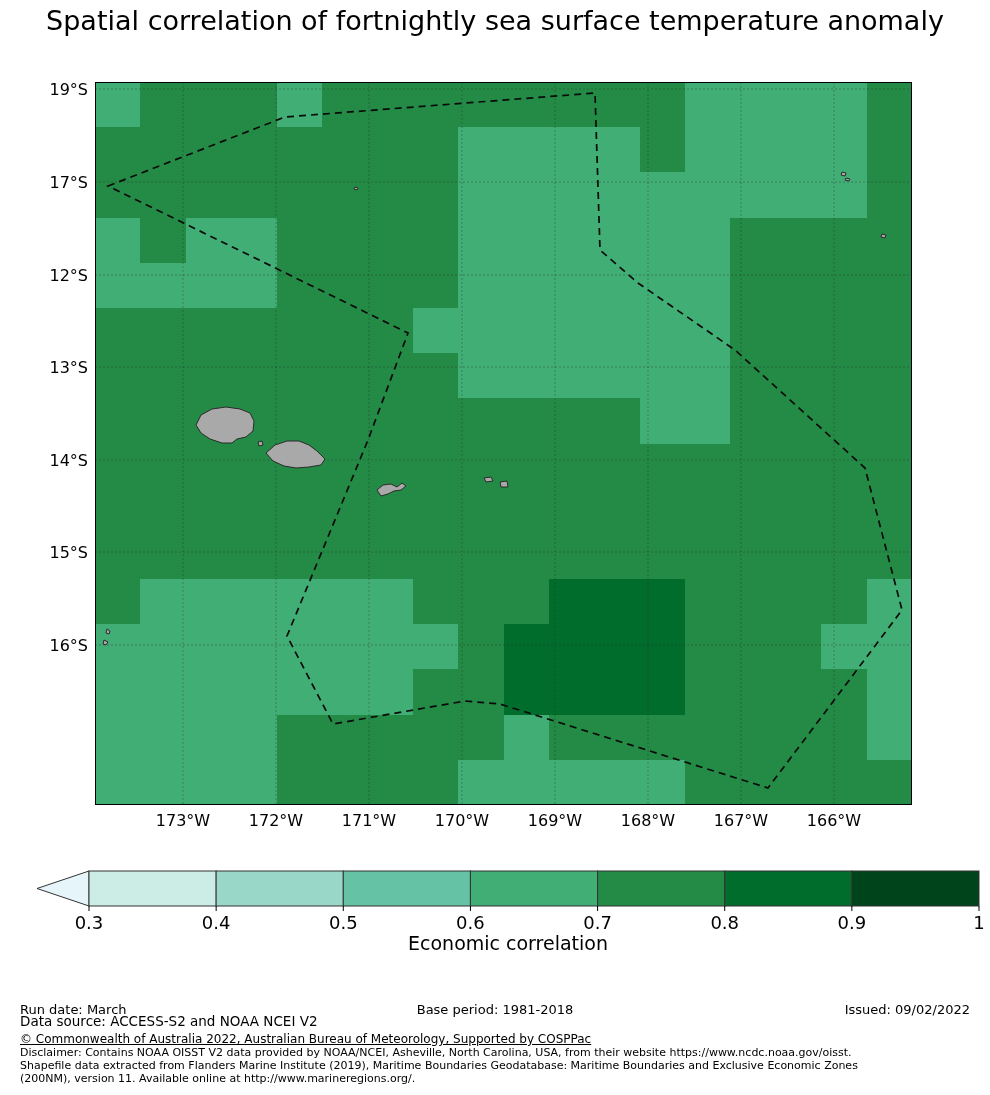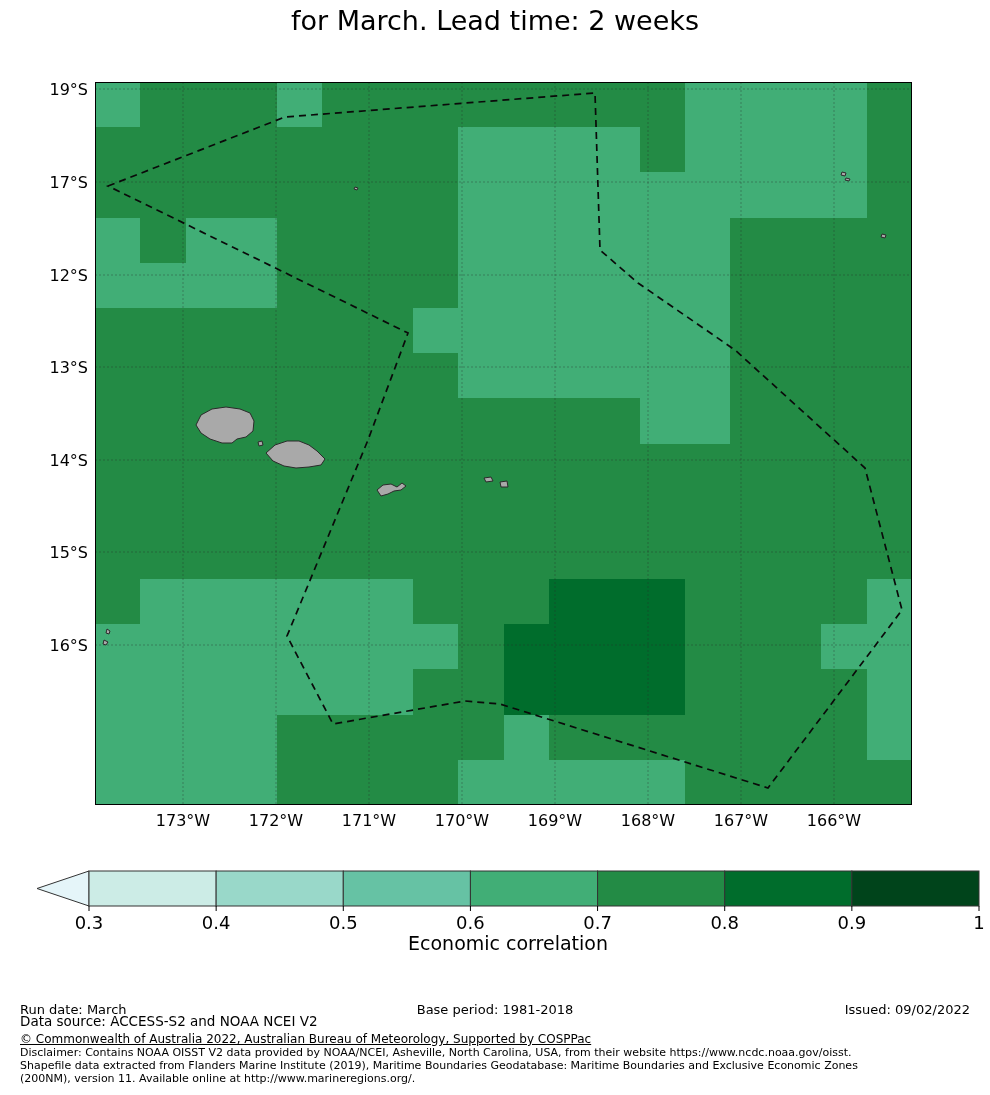--- a/index.html
+++ b/index.html
@@ -25,21 +25,21 @@
   .foot2{position:absolute;left:20px;top:1013px;font-size:13.5px;}
   .foot3{position:absolute;left:20px;top:1032px;font-size:12px;text-decoration:underline;}
   .foot4{position:absolute;left:20px;top:1046px;font-size:11px;}
   .foot5{position:absolute;left:20px;top:1059px;font-size:11px;}
   .foot6{position:absolute;left:20px;top:1072px;font-size:11px;}
 </style>
 </head>
 <body>
 
 <div class="title">
-  <div>for March. Lead time: 2 weeks</div>
+  <div>Spatial correlation of fortnightly sea surface temperature anomaly</div>
 </div>
 
 <div id="map">
   <div id="cells">
       <div style="background: rgb(65, 174, 118);"></div>
       <div style="background: rgb(35, 139, 69);"></div>
       <div style="background: rgb(35, 139, 69);"></div>
       <div style="background: rgb(35, 139, 69);"></div>
       <div style="background: rgb(65, 174, 118);"></div>
       <div style="background: rgb(35, 139, 69);"></div>

